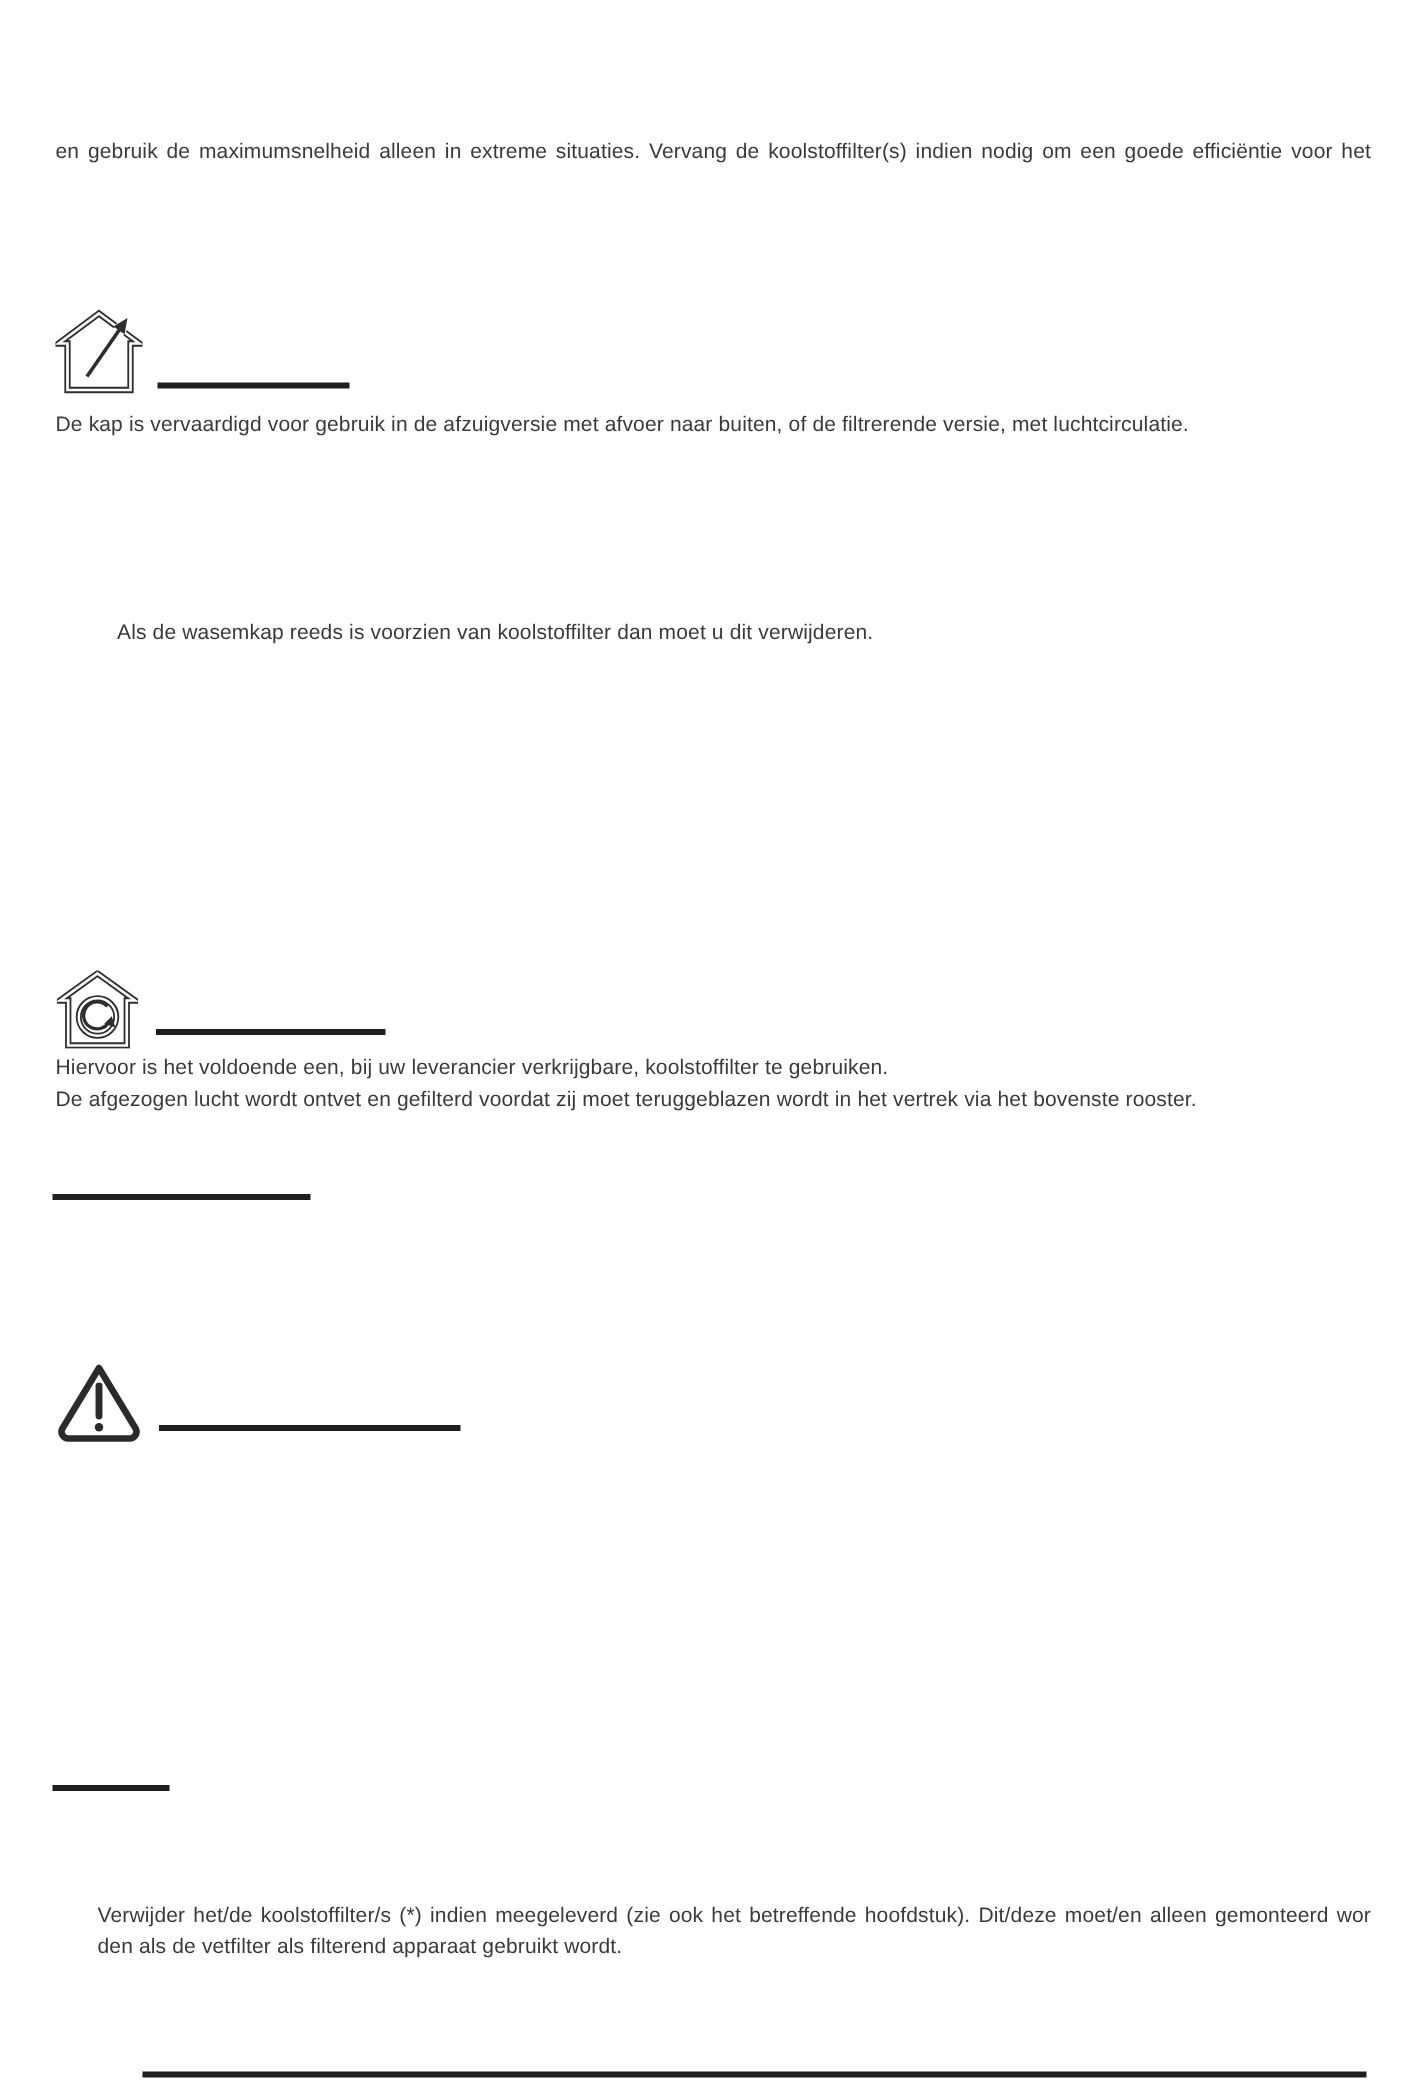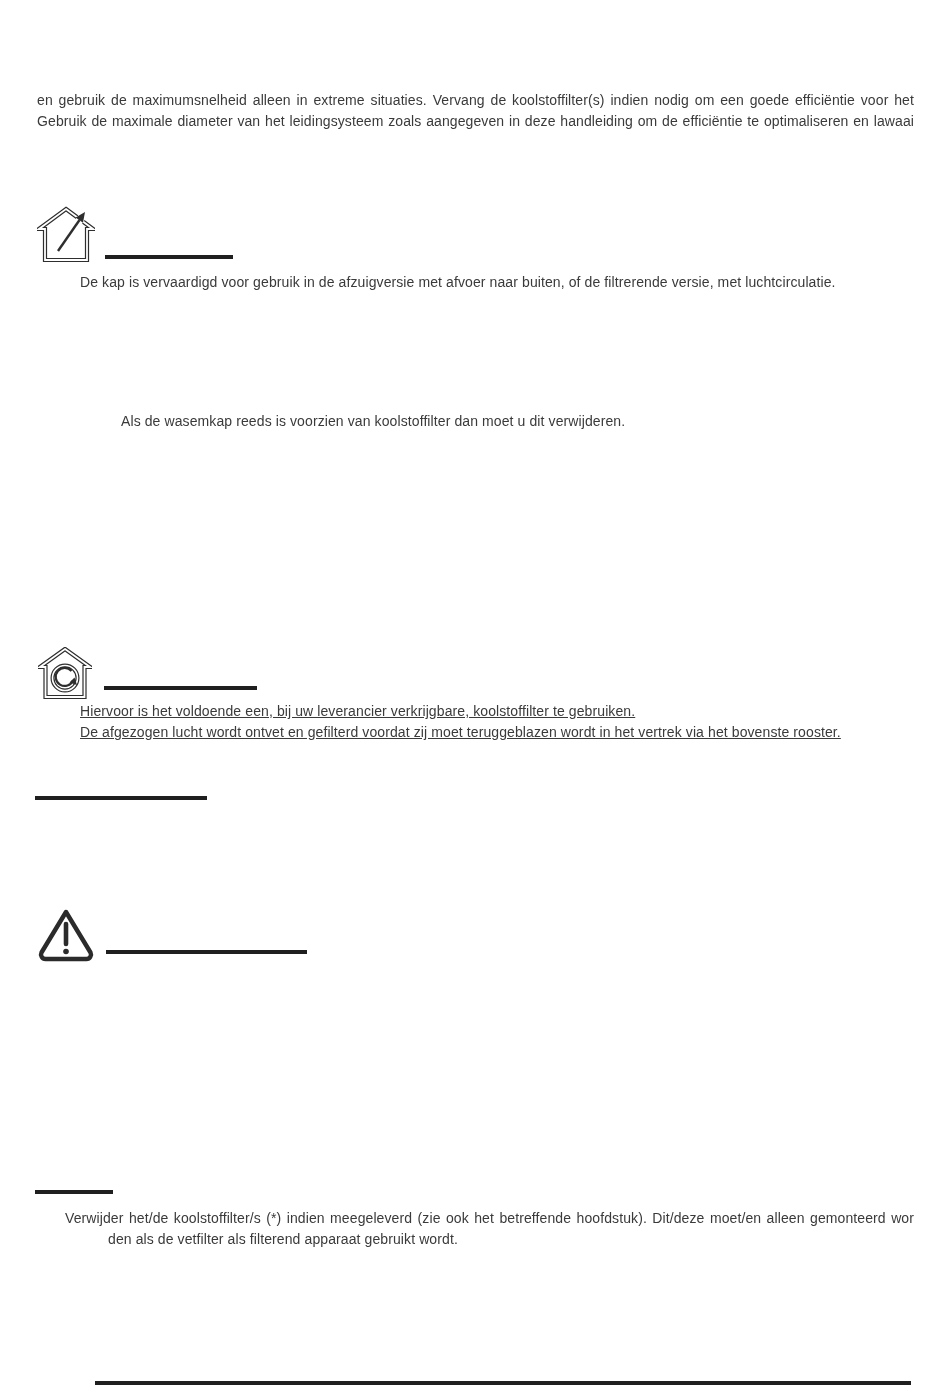--- a/index.html
+++ b/index.html
@@ -17,38 +17,37 @@
     line-height: 21px;
     color: #3a3a3a;
     letter-spacing: 0.1px;
   }
   .jline {               
     text-align: justify;
     text-align-last: justify;
     overflow: hidden;
     max-height: 21px;
   }
-  .nline { white-space: nowrap; margin-left: 43px; }     
+  .nline { white-space: nowrap; }     
   .indent { padding-left: 41px; }
   .rule {
     position: absolute;
     height: 4px;
     background: #1f1f1f;
   }
   .icon { position: absolute; }
   .icon svg { display: block; }
 </style>
 </head>
 <body>
 
 <div class="page">
 
   <div class="txt" style="left:37px; top:90px; width:877px;">
     <div class="jline">en gebruik de maximumsnelheid alleen in extreme situaties. Vervang de koolstoffilter(s) indien nodig om een goede efficiëntie voor het</div>
-    <div class="jline">Gebruik de maximale diameter van het leidingsysteem zoals aangegeven in deze handleiding om de efficiëntie te optimaliseren en lawaai</div>
   </div>
 
   <div class="icon" style="left:37px; top:206px;">
     <svg viewBox="0 0 58 58" width="58" height="58">
       <path d="M29 3 L56 23 H50 V54 H8 V23 H2 Z" fill="none" stroke="#2e2e2e" stroke-width="4.2"></path>
       <path d="M29 3 L56 23 H50 V54 H8 V23 H2 Z" fill="none" stroke="#ffffff" stroke-width="1.8"></path>
       <line x1="19" y1="48" x2="47" y2="8" stroke="#ffffff" stroke-width="8"></line>
       <line x1="21" y1="45" x2="42.5" y2="14" stroke="#2e2e2e" stroke-width="2.4"></line>
       <polygon points="48,6 46,16.8 38.6,11.6" fill="#2e2e2e"></polygon>
     </svg>
@@ -64,38 +63,38 @@
     <svg viewBox="0 0 54 52" width="54" height="52">
       <path d="M27 2 L52 20 H46.5 V50 H7.5 V20 H2 Z" fill="none" stroke="#2e2e2e" stroke-width="4.2"></path>
       <path d="M27 2 L52 20 H46.5 V50 H7.5 V20 H2 Z" fill="none" stroke="#ffffff" stroke-width="1.8"></path>
       <circle cx="27" cy="31" r="12.5" fill="none" stroke="#2e2e2e" stroke-width="4"></circle>
       <circle cx="27" cy="31" r="12.5" fill="none" stroke="#ffffff" stroke-width="1.6"></circle>
       <path d="M33.5 24 A9 9 0 1 0 35 33.5" fill="none" stroke="#2e2e2e" stroke-width="2.2"></path>
       <polygon points="39,38 31.5,35.5 36.5,30.5" fill="#2e2e2e"></polygon>
     </svg>
   </div>
   <div class="rule" style="left:104px; top:686px; width:153px;"></div>
-  <div class="txt" style="left:37px; top:701px;text-decoration:underline;">
+  <div class="txt" style="left:37px; top:701px;">
     <div class="nline">Hiervoor is het voldoende een, bij uw leverancier verkrijgbare, koolstoffilter te gebruiken.</div>
     <div class="nline">De afgezogen lucht wordt ontvet en gefilterd voordat zij moet teruggeblazen wordt in het vertrek via het bovenste rooster.</div>
   </div>
 
   <div class="rule" style="left:35px; top:796px; width:172px;"></div>
 
   <div class="icon" style="left:37px; top:907px;">
     <svg viewBox="0 0 58 56" width="58" height="56">
       <path d="M29 5 L53.5 45.5 A4.5 4.5 0 0 1 49.5 52 H8.5 A4.5 4.5 0 0 1 4.5 45.5 Z" fill="none" stroke="#2b2b2b" stroke-width="4.4" stroke-linejoin="round"></path>
       <line x1="29" y1="17" x2="29" y2="37" stroke="#2b2b2b" stroke-width="4.6" stroke-linecap="round"></line>
       <circle cx="29" cy="44.5" r="2.8" fill="#2b2b2b"></circle>
     </svg>
   </div>
   <div class="rule" style="left:106px; top:950px; width:201px;"></div>
 
   <div class="rule" style="left:35px; top:1190px; width:78px;"></div>
 
-  <div class="txt" style="left:65px; top:1208px; width:849px;">
+  <div class="txt" style="left:65px; top:1266px; width:849px;">
     <div class="jline">Verwijder het/de koolstoffilter/s (*) indien meegeleverd (zie ook het betreffende hoofdstuk). Dit/deze moet/en alleen gemonteerd wor</div>
     <div class="nline">den als de vetfilter als filterend apparaat gebruikt wordt.</div>
   </div>
 
   <div class="rule" style="left:95px; top:1381px; width:816px;"></div>
 
 </div>
 
 </body></html>

